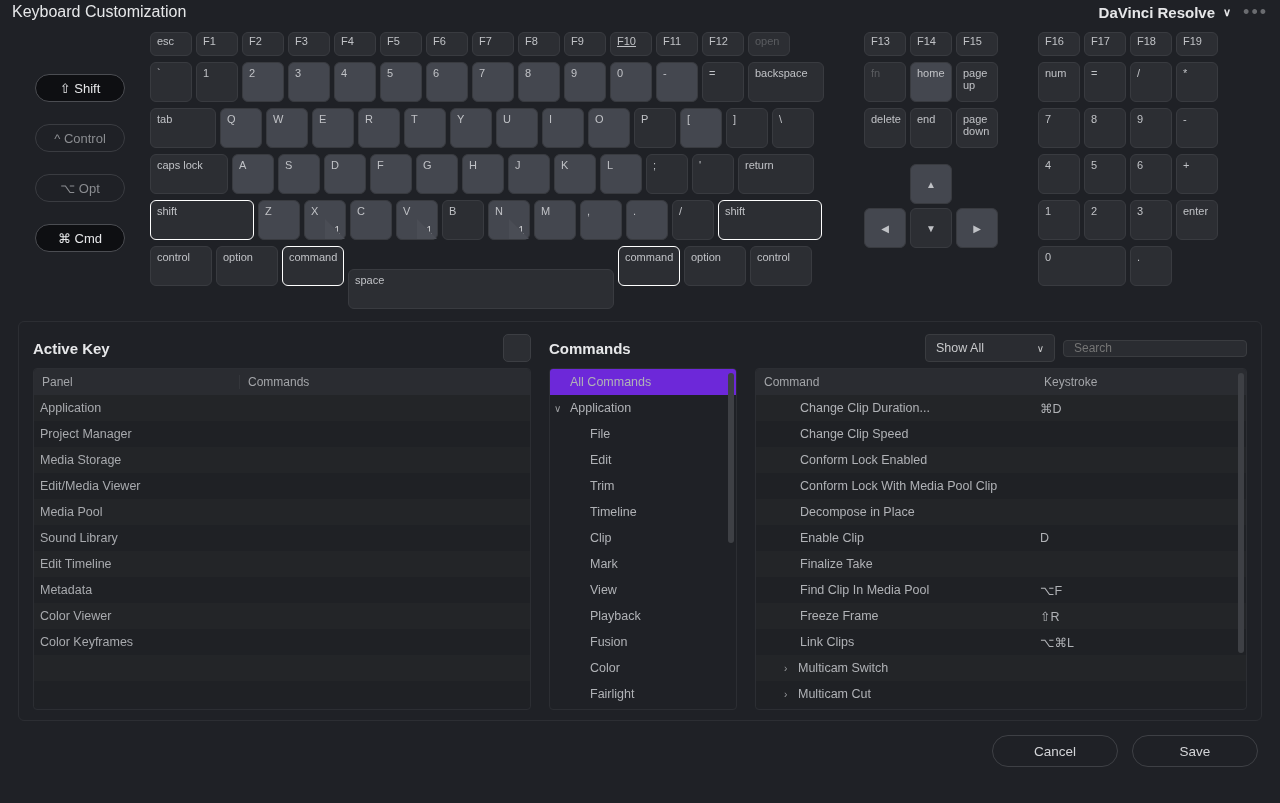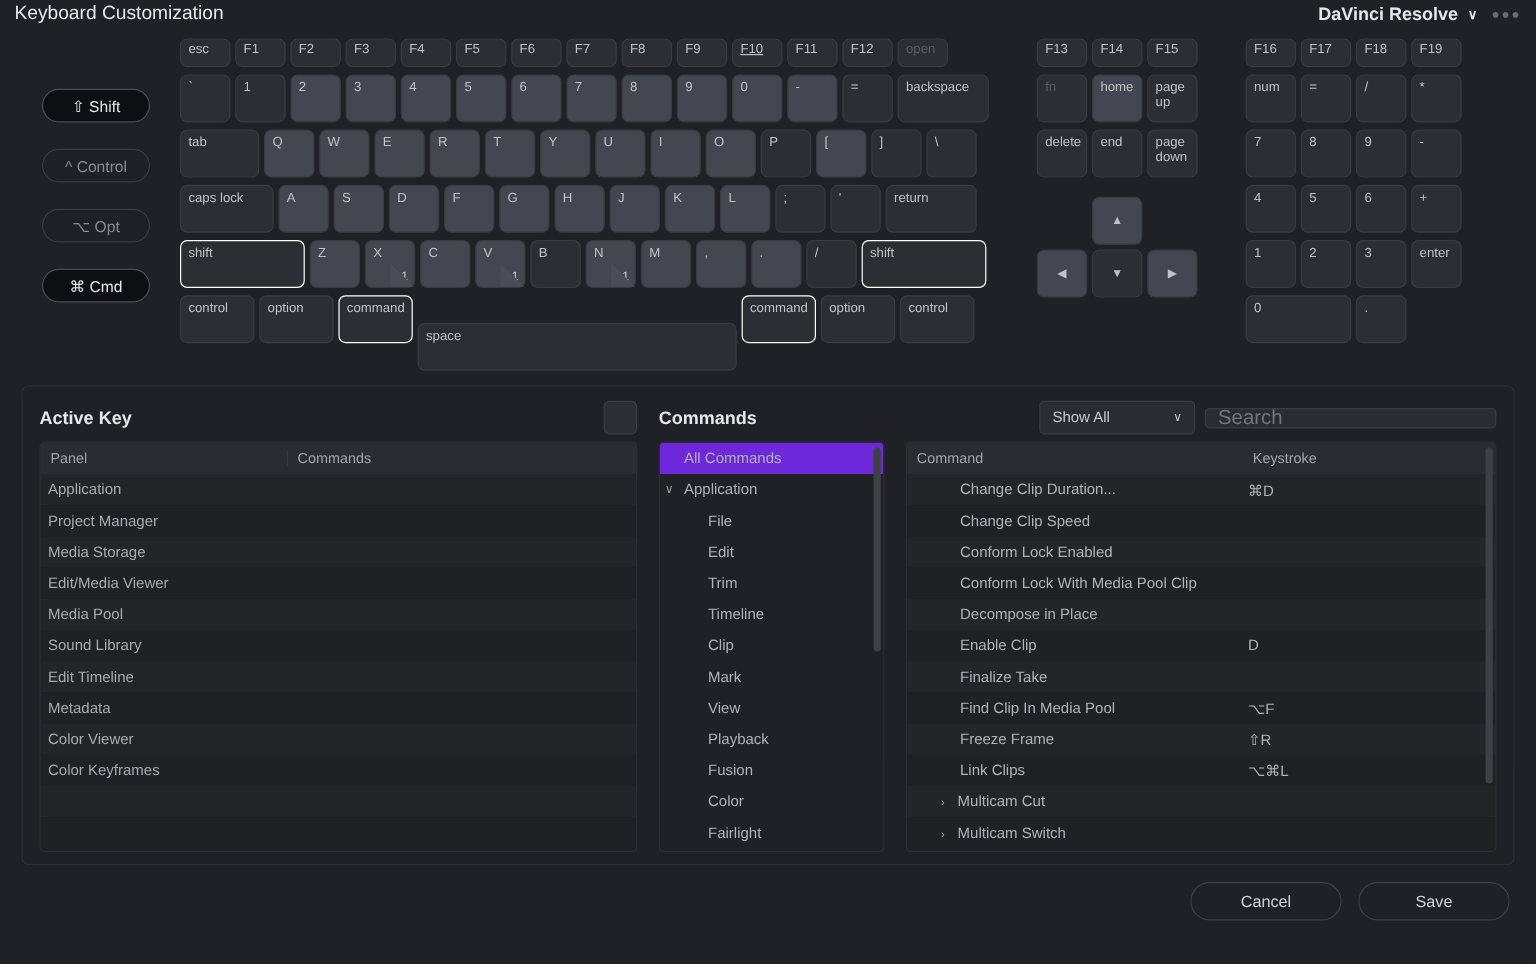--- a/index.html
+++ b/index.html
@@ -108,21 +108,21 @@
 .tree-scrollbar { position:absolute; right:2px; top:4px; width:6px; height:170px; background:#3e4045; border-radius:3px;}
 
 .cmd-head-row { display:flex; align-items:center; gap:8px; height:32px;}
 .dropdown {
   width:130px; height:28px; background:#2a2c31; border:1px solid #3a3c40; border-radius:4px;
   display:flex; align-items:center; justify-content:space-between; padding:0 10px;
   color:#c8c9cb; font-size:12.5px; cursor:pointer;
 }
 .search-input {
   flex:1; height:17px; background:#2a2c31; border:1px solid #3a3c40; border-radius:4px;
-  color:#eab308; padding:0 10px; font-size:17px;
+  color:#eab308; padding:0 10px; font-size:12px;
 }
 .cmd-table { border:1px solid #2c2e33; border-radius:4px; flex:1; overflow:hidden; margin-top:4px; position:relative;}
 .cmd-head { display:flex; background:#2a2c31; height:26px; align-items:center; font-size:12px; color:#a3a5a9;}
 .cmd-head .th { padding:0 8px;}
 .cmd-row { height:26px; display:flex; align-items:center; font-size:12.5px; color:#b0b2b6;}
 .cmd-row .c1 { width:280px; padding-left:44px;}
 .cmd-row .c1.has-chev { padding-left:28px;}
 .cmd-row .c2 { padding-left:4px;}
 .cmd-row:nth-child(odd){background:#232528;}
 .cmd-row:nth-child(even){background:#1f2125;}
@@ -408,25 +408,25 @@
           </div>
           <div class="cmd-row">
             <div class="c1">Freeze Frame</div>
             <div class="c2">⇧R</div>
           </div>
           <div class="cmd-row">
             <div class="c1">Link Clips</div>
             <div class="c2">⌥⌘L</div>
           </div>
           <div class="cmd-row">
+            <div class="c1 has-chev"><span class="chev-r">›</span>Multicam Switch</div>
+            <div class="c2"></div>
+          </div>
+          <div class="cmd-row">
             <div class="c1 has-chev"><span class="chev-r">›</span>Multicam Cut</div>
-            <div class="c2"></div>
-          </div>
-          <div class="cmd-row">
-            <div class="c1 has-chev"><span class="chev-r">›</span>Multicam Switch</div>
             <div class="c2"></div>
           </div>
         </div>
       <div class="cmd-scrollbar"></div>
     </div>
   </div>
 </div>
 
 <div class="footer">
   <button class="foot-btn">Cancel</button>

